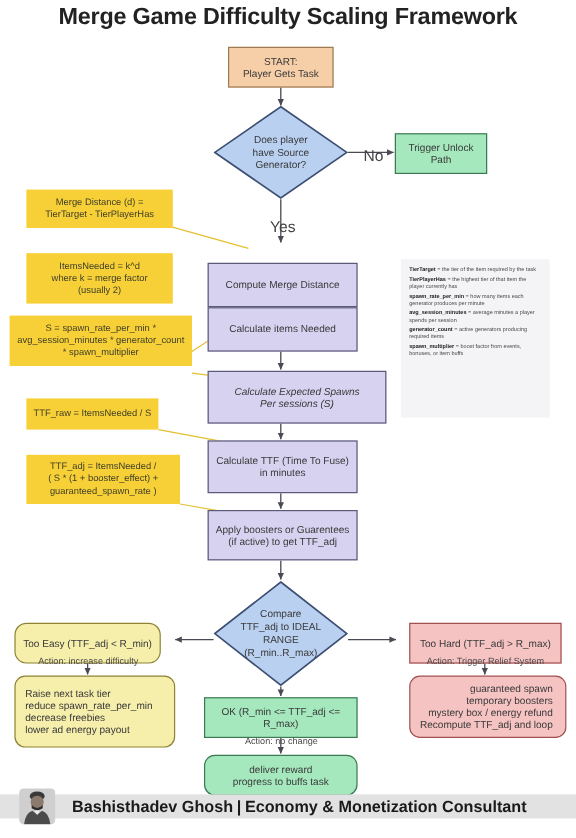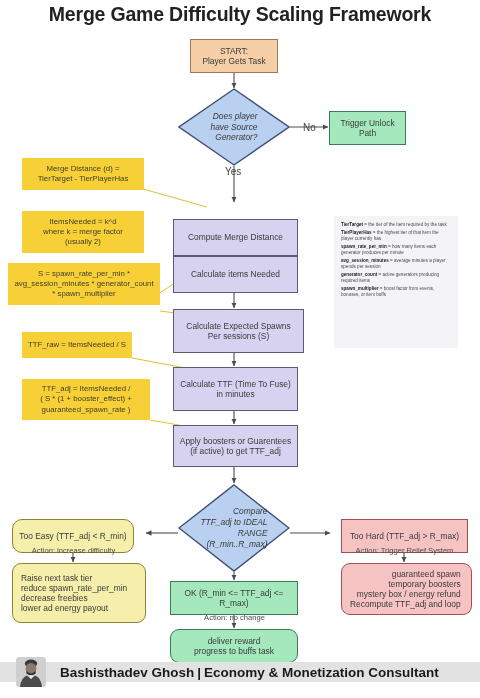--- a/index.html
+++ b/index.html
@@ -84,26 +84,25 @@
   .diamond .dshape {
     position: absolute;
     inset: 0;
   }
   .diamond .dlabel {
     position: absolute;
     inset: 0;
     display: flex;
     align-items: center;
     justify-content: center;
-    text-align: right;
+    text-align: center;
     white-space: pre-line;
     font-size: 8.4px;
     line-height: 1.3;
     color: #3a3a3a;
-    font-style: italic;
   }
 
   
   .callout {
     position: absolute;
     box-sizing: border-box;
     background: #f7cf36;
     display: flex;
     align-items: center;
     justify-content: center;
@@ -124,21 +123,21 @@
     font-size: 4.6px;
     line-height: 1.42;
     color: #4a4a4a;
   }
   .legend .lrow { margin-bottom: 1px; }
   .legend b { color: #1c1c1c; }
 
   
   .edge-label {
     position: absolute;
-    font-size: 10px;
+    font-size: 13px;
     color: #444444;
     white-space: nowrap;
   }
   .action-label {
     position: absolute;
     font-size: 7.6px;
     color: #4a4a4a;
     white-space: nowrap;
     text-align: center;
   }
@@ -233,21 +232,21 @@
 Generator?</div>
 </div>
 
 <div class="node n-green" style="left: 329px; top: 111px; width: 77px; height: 32px; background: rgb(165, 232, 189);">Trigger Unlock
 Path</div>
 
 <div class="node n-process" style="left: 173px; top: 203px; width: 125px; height: 37px; background: rgb(214, 210, 240); margin-top: 16px;">Compute Merge Distance</div>
 
 <div class="node n-process" style="left: 173px; top: 256px; width: 125px; height: 37px; background: rgb(214, 210, 240);">Calculate items Needed</div>
 
-<div class="node n-process" style="left: 173px; top: 309px; width: 131px; height: 44px; background: rgb(214, 210, 240);">Calculate Expected Spawns
+<div class="node n-process" style="left: 173px; top: 309px; width: 149px; height: 44px; background: rgb(214, 210, 240); font-style: italic;">Calculate Expected Spawns
 Per sessions (S)</div>
 
 <div class="node n-process" style="left: 173px; top: 367px; width: 125px; height: 44px; background: rgb(214, 210, 240);">Calculate TTF (Time To Fuse)
 in minutes</div>
 
 <div class="node n-process" style="left: 173px; top: 425px; width: 125px; height: 42px; background: rgb(214, 210, 240);">Apply boosters or Guarentees
 (if active) to get TTF_adj</div>
 
 <div class="diamond" style="left:178px; top:484px; width:112px; height:88px;">
   <svg class="dshape" viewBox="0 0 112 88" preserveAspectRatio="none">
@@ -273,21 +272,21 @@
 mystery box / energy refund
 Recompute TTF_adj and loop</div>
 
 <div class="node n-green" style="left: 170px; top: 581px; width: 128px; height: 30px; background: rgb(165, 232, 189);">OK (R_min &lt;= TTF_adj &lt;=
 R_max)</div>
 
 <div class="node n-green rounded" style="left: 170px; top: 629px; width: 128px; height: 31px; background: rgb(165, 232, 189);">deliver reward
 progress to buffs task</div>
 
 <div class="edge-label" style="left:303px; top:122px;">No</div>
-<div class="edge-label" style="left:225px; top:166px;">Yes</div>
+<div class="edge-label" style="left:225px; top:181px;">Yes</div>
 <div class="action-label" style="left:16px; top:546px; width:115px;">Action: increase difficulty</div>
 <div class="action-label" style="left:339px; top:546px; width:131px;">Action: Trigger Relief System</div>
 <div class="action-label" style="left:178px; top:613px; width:113px;">Action: no change</div>
 
 <div class="callout" style="left: 22px; top: 158px; width: 122px; height: 32px; background: rgb(247, 207, 54);">Merge Distance (d) =
 TierTarget - TierPlayerHas</div>
 
 <div class="callout" style="left: 22px; top: 211px; width: 122px; height: 42px; background: rgb(247, 207, 54);">ItemsNeeded = k^d
 where k = merge factor
 (usually 2)</div>

